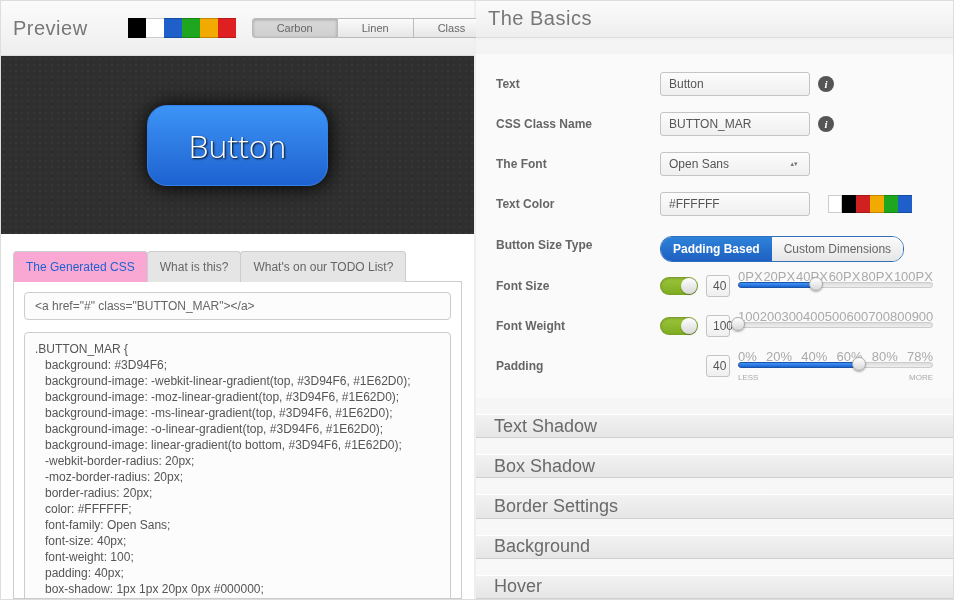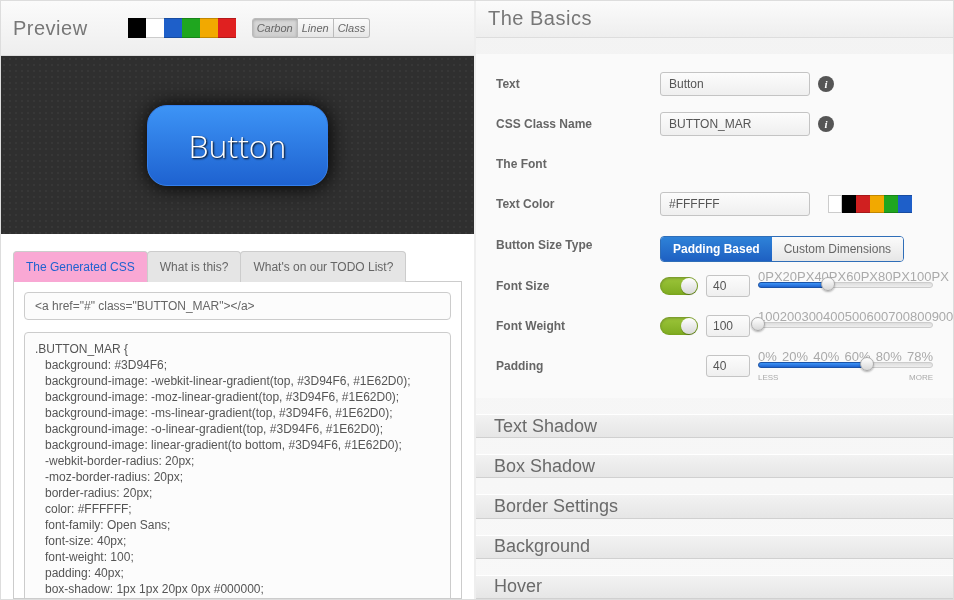--- a/index.html
+++ b/index.html
@@ -19,21 +19,21 @@
 
 .panel-header { height: 56px; background: linear-gradient(#fbfbfb,#eeeeee); border-bottom:1px solid #ddd; display:flex; align-items:center; padding:0 12px; gap:10px; }
 .panel-title { font-size: 20px; font-weight:300; color:#777; letter-spacing:0.5px; }
 
 
 .swatches { display:flex; align-items:center; margin-left:30px; }
 .swatch { width:18px; height:20px; cursor:pointer; border-top:1px solid rgba(0,0,0,.2); border-bottom:1px solid rgba(0,0,0,.2);}
 
 
 .theme-btns { display:flex; margin-left:6px; }
-.theme-btn { font-size:11px; color:#666; background:linear-gradient(#fbfbfb,#e6e6e6); border:1px solid #bbb; padding:3px 4px; cursor:pointer;font-style:italic;}
+.theme-btn { font-size:11px; color:#666; background:linear-gradient(#fbfbfb,#e6e6e6); border:1px solid #bbb; padding:3px 24px; cursor:pointer;}
 .theme-btn:first-child{border-radius:3px 0 0 3px;}
 .theme-btn:last-child{border-radius:0 3px 3px 0; border-left:none;}
 .theme-btn:nth-child(2){border-left:none;}
 .theme-btn.active{background:linear-gradient(#d9d9d9,#cfcfcf); box-shadow:inset 0 1px 3px rgba(0,0,0,.25);}
 
 
 .preview-canvas { flex:0 0 178px; background:#2f2f2f; background-image: radial-gradient(rgba(255,255,255,.04) 1px, transparent 1px); background-size:6px 6px; display:flex; align-items:center; justify-content:center; }
 .preview-button {
   background: linear-gradient(to bottom,#3D94F6,#1E62D0);
   border-radius:20px;
@@ -61,28 +61,28 @@
 .section-header { height:36px; background:linear-gradient(#f2f2f2,#e6e6e6); border-top:1px solid #fff; border-bottom:1px solid #d0d0d0; font-size:18px; font-weight:300; color:#6a6a6a; display:flex; align-items:center; padding:0 18px; cursor:pointer;}
 .section-body { padding:14px 20px 8px 20px; background:#fafafa; }
 .row { display:flex; align-items:center; min-height:32px; margin-bottom:8px; gap:14px;}
 .row-label { width:150px; font-size:12px; font-weight:bold; color:#666;}
 .row-ctrl { flex:1; display:flex; align-items:center; gap:8px;}
 
 .ti { width:150px; height:24px; border:1px solid #c4c4c4; border-radius:3px; padding:0 8px; background:linear-gradient(#fcfcfc,#efefef); font-size:12px; color:#555;}
 .select { width:150px; height:24px; border:1px solid #c4c4c4; border-radius:3px; padding:0 8px; background:linear-gradient(#fcfcfc,#efefef); font-size:12px; color:#555; display:flex; align-items:center; justify-content:space-between; cursor:pointer;}
 .info-icon { width:16px; height:16px; border-radius:50%; background:#555; color:#fff; font-size:11px; font-style:italic; font-family:serif; display:flex; align-items:center; justify-content:center; cursor:pointer; font-weight:bold;}
 
-.btn-group { display:flex; border-radius:4px; overflow:hidden; border:1px solid #2f6eb8;margin-top:8px;}
+.btn-group { display:flex; border-radius:12px; overflow:hidden; border:1px solid #2f6eb8;margin-top:8px;}
 .btn-group .seg { padding:5px 12px; font-size:12px; cursor:pointer; background:linear-gradient(#fbfbfb,#e6e6e6); color:#666; }
 .btn-group .seg.active { background:linear-gradient(#2e82d8,#1e60c2); color:#fff; font-weight:bold; }
 
 
 .toggle { width:38px; height:18px; border-radius:10px; background:linear-gradient(#9cc53a,#7eab20); position:relative; cursor:pointer; box-shadow:inset 0 1px 3px rgba(0,0,0,.3);}
 .toggle .knob { position:absolute; right:1px; top:1px; width:16px; height:16px; border-radius:50%; background:linear-gradient(#fefefe,#d8d8d8); box-shadow:0 1px 1px rgba(0,0,0,.3);}
-.numbox{ width:44px; height:22px; border:1px solid #c4c4c4; border-radius:3px; background:linear-gradient(#fcfcfc,#efefef); font-size:12px; color:#555; padding:0 6px; display:flex; align-items:center;}
+.numbox{ width:24px; height:22px; border:1px solid #c4c4c4; border-radius:3px; background:linear-gradient(#fcfcfc,#efefef); font-size:12px; color:#555; padding:0 6px; display:flex; align-items:center;}
 
 
 .slider { flex:1; position:relative; height:30px; }
 .slider-ticks{ display:flex; justify-content:space-between; font-size:13px; color:#aaa; position:absolute; top:-2px; width:100%; }
 .slider-track { height:6px; border-radius:3px; background:linear-gradient(#ddd,#eee); border:1px solid #ccc; position:absolute; top:11px; width:100%; }
 .slider-fill { position:absolute; top:11px; height:6px; background:linear-gradient(#3D94F6,#1E62D0); border-radius:3px 0 0 3px; border:1px solid #1a53a8;}
 .slider-thumb { position:absolute; top:6px; width:14px; height:14px; border-radius:50%; background:linear-gradient(#fff,#d8d8d8); border:1px solid #aaa; box-shadow:0 1px 2px rgba(0,0,0,.3); cursor:pointer;}
 .slider-labels { display:flex; justify-content:space-between; font-size:8px; color:#aaa; position:absolute; top:22px; width:100%;}
 
 
@@ -167,20 +167,26 @@
       <div class="row">
         <div class="row-label">CSS Class Name</div>
         <div class="row-ctrl">
           <input class="ti" value="BUTTON_MAR" style="">
           <span class="info-icon">i</span>
         </div>
       </div>
 
       <div class="row">
         <div class="row-label">The Font</div>
+        <div class="row-ctrl">
+          <div class="select">
+            <span>Open Sans</span>
+            <span class="updown">▴▾</span>
+          </div>
+        </div>
       </div>
 
       <div class="row">
         <div class="row-label">Text Color</div>
         <div class="row-ctrl">
           <input class="ti" value="#FFFFFF" style="">
           <div class="color-strip">
             <span class="swatch" style="background:#fff;border:1px solid #ccc"></span>
             <span class="swatch" style="background:#000"></span>
             <span class="swatch" style="background:#d02020"></span>

